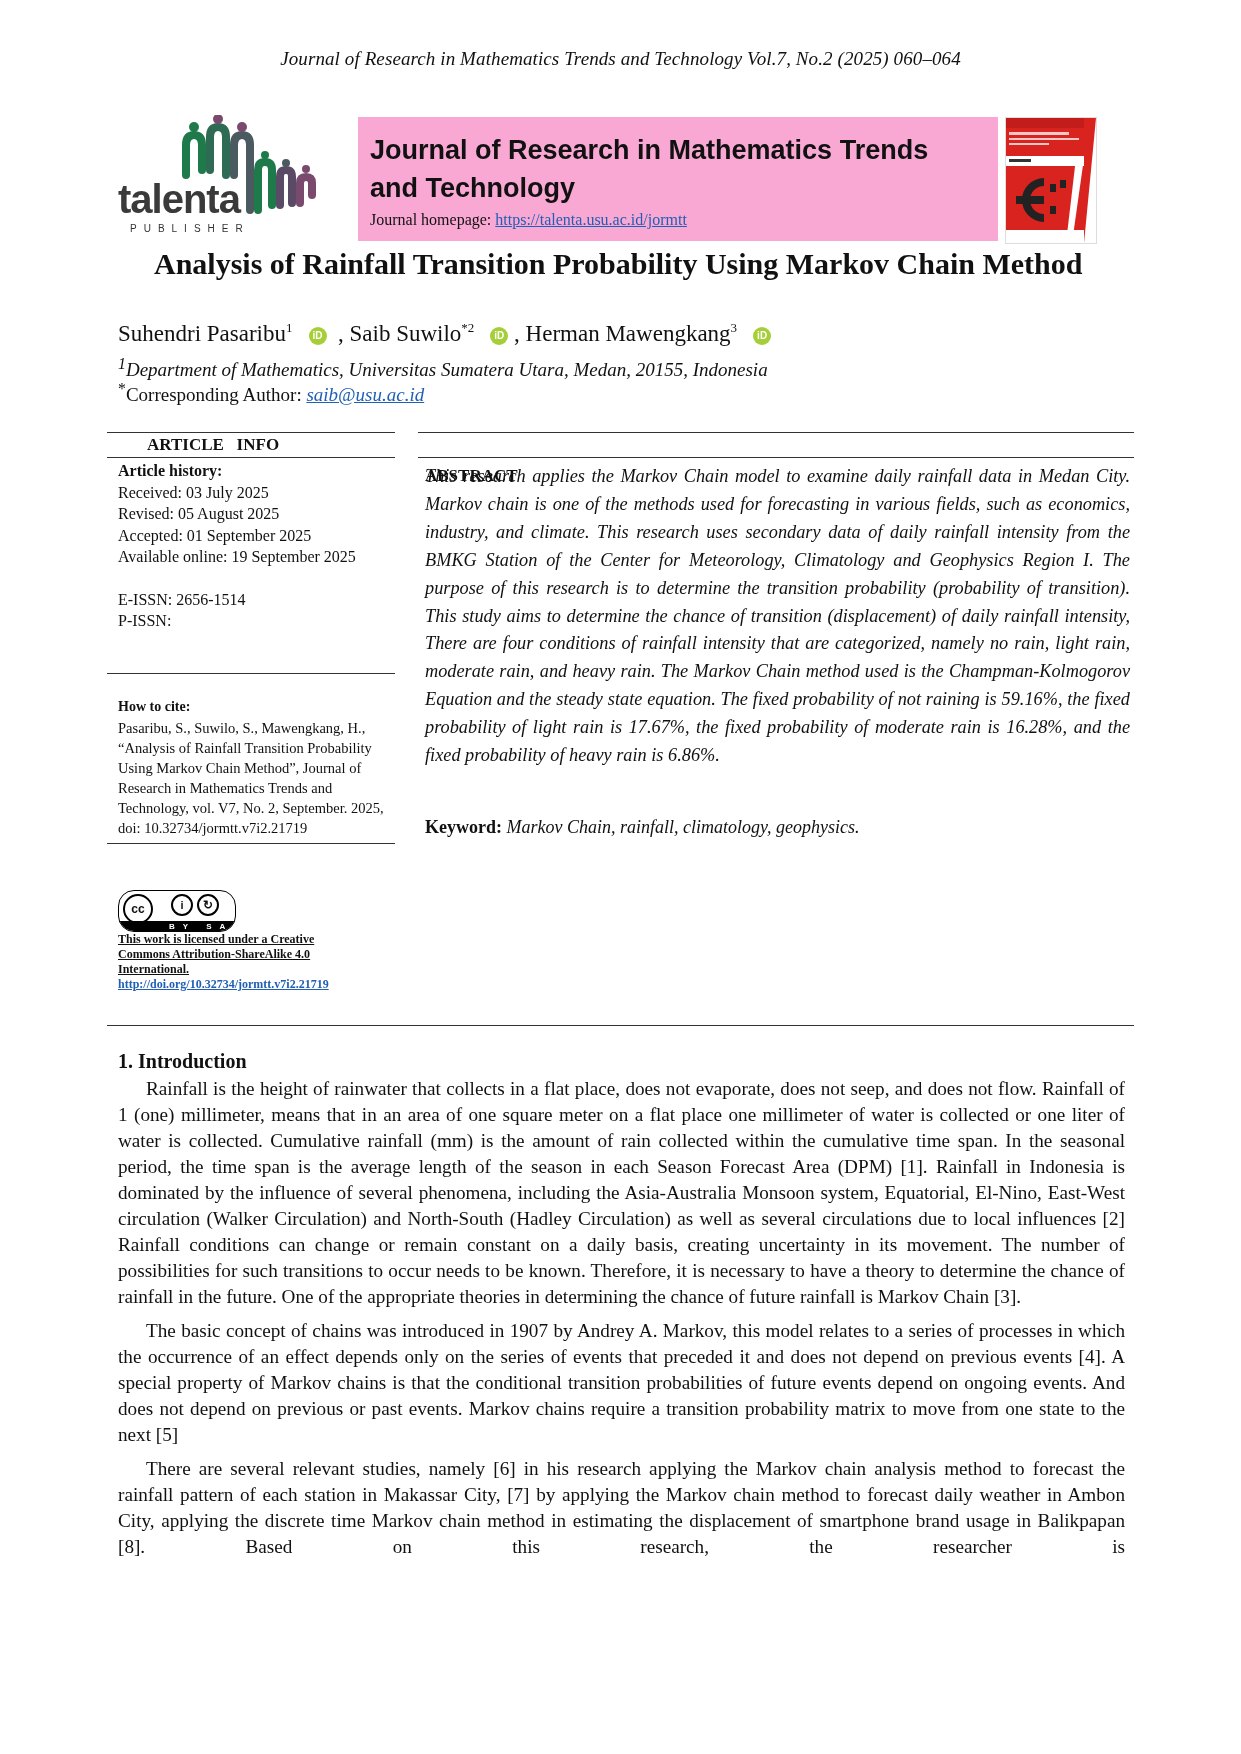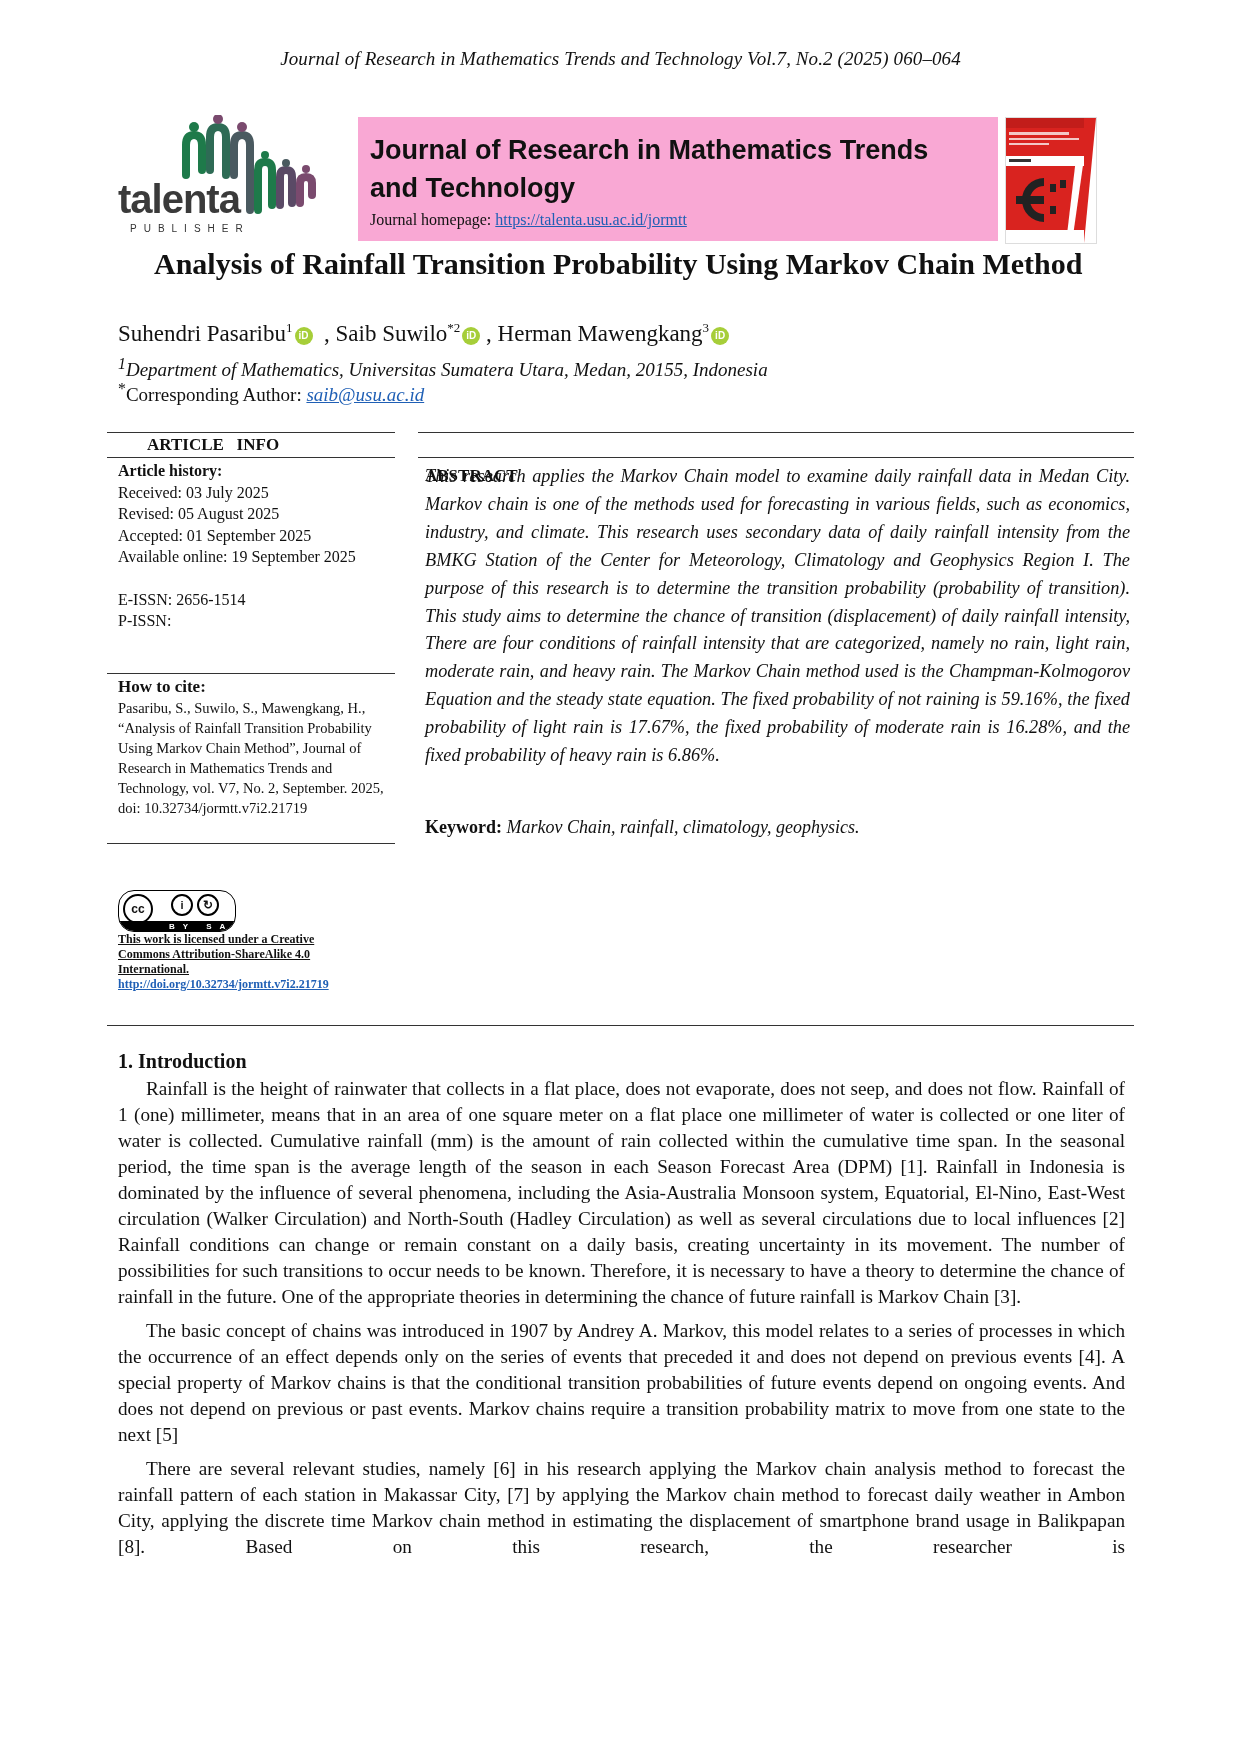--- a/index.html
+++ b/index.html
@@ -12,21 +12,21 @@
   .logo-sub{position:absolute;left:12px;top:108px;font-family:"Liberation Sans","DejaVu Sans",sans-serif;font-size:10px;letter-spacing:7px;color:#333;}
   .banner{left:358px;top:117px;width:640px;height:124px;background:#f9a8d4;}
   .banner-title{position:absolute;left:12px;top:14px;font-family:"Liberation Sans","DejaVu Sans",sans-serif;font-weight:bold;font-size:27px;line-height:38px;color:#111;width:600px;}
   .banner-home{position:absolute;left:12px;top:94px;font-size:16px;}
   .banner-home a{color:#1f5fb5;text-decoration:underline;}
   .cover{left:1005px;top:117px;width:90px;height:125px;background:#fff;border:1px solid #ddd;}
   
   .title{left:118px;top:245px;width:960px;font-weight:bold;font-size:30px;line-height:37px;margin-left:36px;}
   .authors{left:118px;top:320px;font-size:23px;}
   .authors sup{font-size:13px;}
-  .orcid{display:inline-block;width:18px;height:18px;border-radius:50%;background:#a6ce39;color:#fff;font-family:"Liberation Sans",sans-serif;font-size:10px;font-weight:bold;text-align:center;line-height:18px;vertical-align:2px;margin-left:2px;}
+  .orcid{display:inline-block;width:18px;height:18px;border-radius:50%;background:#a6ce39;color:#fff;font-family:"Liberation Sans",sans-serif;font-size:10px;font-weight:bold;text-align:center;line-height:18px;vertical-align:2px;margin-left:16px;}
   .affil{left:118px;top:355px;font-style:italic;font-size:19px;}
   .corr{left:118px;top:380px;font-size:19px;}
   .corr a{color:#1f5fb5;font-style:italic;text-decoration:underline;}
   
   .rule{position:absolute;height:0;border-top:1.3px solid #333;}
   .colhead{font-weight:bold;font-size:17px;}
   .left-col{left:118px;width:275px;font-size:16px;line-height:21.5px;}
   .cite{font-size:14.5px;line-height:20px;}
   .cc{left:118px;top:890px;width:116px;height:40px;border:1.5px solid #000;border-radius:16px;background:#fff;overflow:hidden;}
   .cc-bar{position:absolute;left:0;bottom:0;width:100%;height:10px;background:#000;}
@@ -117,21 +117,21 @@
   <div>Received: 03 July 2025</div>
   <div>Revised: 05 August 2025</div>
   <div>Accepted: 01 September 2025</div>
   <div>Available online: 19 September 2025</div>
   <div style="height:21px"></div>
   <div>E-ISSN: 2656-1514</div>
   <div>P-ISSN:</div>
 </div>
 <div class="rule" style="left:107px;top:673px;width:288px;"></div>
 <div class="abs left-col" style="top:676px;">
-  <div style="font-weight:bold;font-size:17px;">How to cite:</div>
+  <div style="font-weight:bold;font-size:14px;margin-top:20px;">How to cite:</div>
   <div class="cite">Pasaribu, S., Suwilo, S., Mawengkang, H., “Analysis of Rainfall Transition Probability Using Markov Chain Method”, Journal of Research in Mathematics Trends and Technology, vol. V7, No. 2, September. 2025, doi: 10.32734/jormtt.v7i2.21719</div>
 </div>
 <div class="rule" style="left:107px;top:843px;width:288px;"></div>
 
 <div class="abs cc">
   <div class="cc-circ" style="left:4px;top:3px;width:26px;height:26px;line-height:26px;font-size:12px;">cc</div>
   <div class="cc-circ" style="left:52px;width:18px;height:18px;line-height:18px;font-size:11px;">i</div>
   <div class="cc-circ" style="left:78px;width:18px;height:18px;line-height:18px;font-size:12px;">↻</div>
   <div class="cc-bar"></div>
   <div class="cc-by">BY  SA</div>

